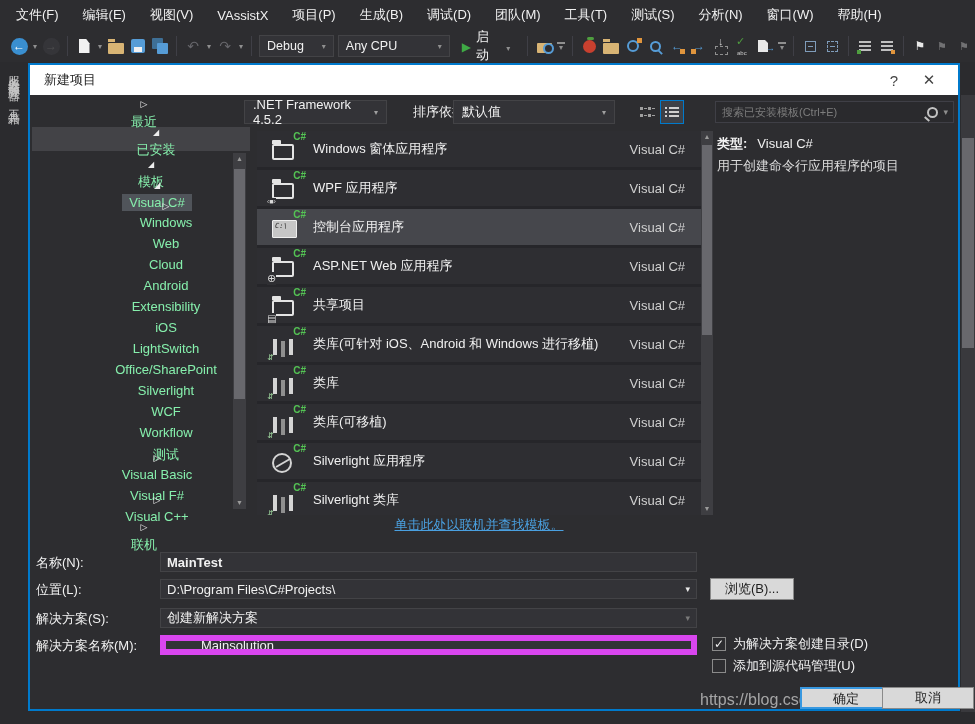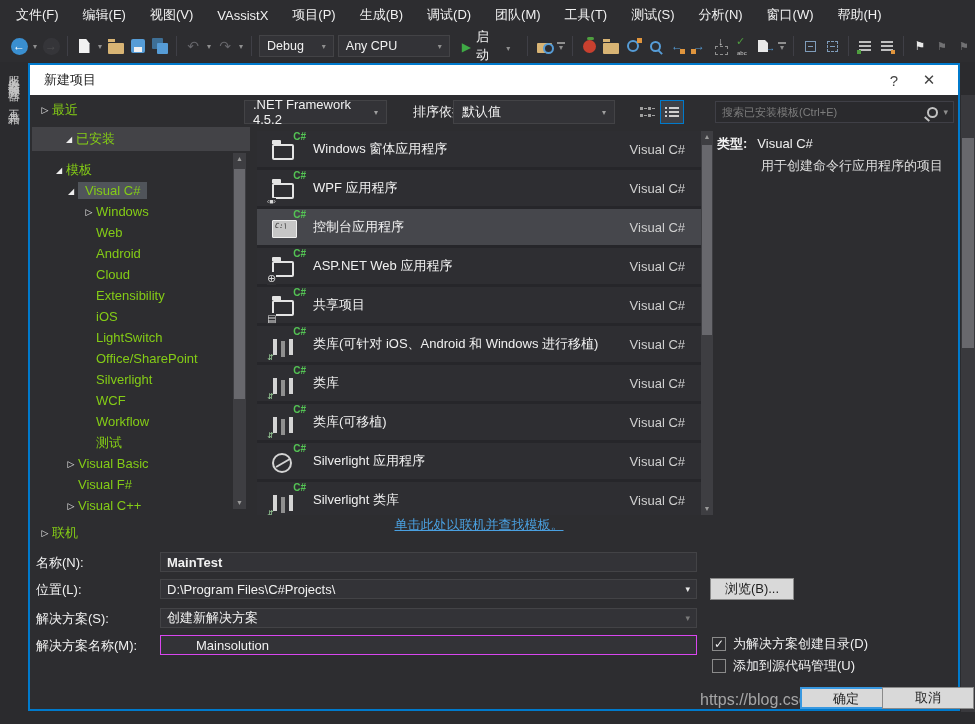--- a/index.html
+++ b/index.html
@@ -75,21 +75,21 @@
   .bg-sbar .thumb{position:absolute;left:1px;right:1px;top:43px;height:210px;background:#68686d;}
   
   .dialog{position:absolute;left:28px;top:63px;width:932px;height:648px;background:#2d2d30;border:2px solid #007acc;box-sizing:border-box;z-index:4;}
   .dlg-title{height:30px;background:#ffffff;color:#1e1e1e;display:flex;align-items:center;padding:0 14px;}
   .dlg-title-text{flex:1;}
   .dlg-help{width:40px;text-align:center;color:#444;font-size:15px;}
   .dlg-close{width:30px;text-align:center;color:#444;font-size:15px;}
   .dlg-body{position:absolute;top:30px;left:0;right:0;bottom:0;overflow:visible;}
   
   .tree{position:absolute;left:2px;top:4px;width:218px;}
-  .trow{display:flex;align-items:center;height:21px;color:#84cc16;box-sizing:border-box;}
+  .trow{display:flex;align-items:center;height:21px;color:#86efac;box-sizing:border-box;flex-direction:column;}
   .trow .tarrow{width:14px;flex:0 0 14px;font-size:9px;text-align:center;color:#ededed;}
   .lvl0{padding-left:6px;}.lvl1{padding-left:20px;}.lvl2{padding-left:32px;}.lvl3{padding-left:50px;}
   .collapsed .tarrow::before{content:"▷";}
   .expanded .tarrow::before{content:"◢";font-size:8px;}
   .band{background:#434347;height:24px;margin:7px 0 8px 0;padding-left:30px;}
   .online{margin-top:6px;}
   .trow.selected .tlabel{background:#50545a;padding:1px 7px;}
   
   .sbar{position:absolute;background:#3e3e42;}
   .sbar .up,.sbar .down{position:absolute;left:0;right:0;height:12px;color:#9a9a9a;font-size:7px;text-align:center;line-height:12px;}
@@ -142,30 +142,30 @@
   
   .searchbox{position:absolute;left:685px;top:6px;width:239px;height:22px;background:#2a2a2d;border:1px solid #3f3f46;display:flex;align-items:center;box-sizing:border-box;}
   .searchbox input{flex:1;background:transparent;border:none;outline:none;color:#f97316;font-size:11px;padding:0 6px;font-family:inherit;}
   .searchbox input::placeholder{color:#7d7d7d;}
   .mag{width:7px;height:7px;border:2px solid #c2c2c2;border-radius:50%;position:relative;margin-right:3px;flex:0 0 7px;}
   .mag::after{content:"";position:absolute;width:6px;height:2px;background:#c2c2c2;transform:rotate(40deg);left:-5px;top:9px;}
   .scaret{color:#8f8f8f;font-size:9px;margin:0 5px 0 2px;}
   .scaret::before{content:"▾";}
   .info-type{position:absolute;left:687px;top:40px;}
   .info-type b{margin-right:10px;}
-  .info-desc{position:absolute;left:687px;top:62px;color:#dcdcdc;margin-left:44px;}
+  .info-desc{position:absolute;left:687px;top:62px;color:#dcdcdc;}
   
   .online-link{position:absolute;left:227px;top:421px;width:444px;text-align:center;color:#4aa0e0;text-decoration:underline;}
   
   .flabel{position:absolute;left:6px;color:#f1f1f1;line-height:20px;}
   .field{position:absolute;left:130px;width:537px;height:20px;background:#333337;border:1px solid #434346;box-sizing:border-box;color:#f1f1f1;font-size:13px;font-family:inherit;padding:0 6px;display:flex;align-items:center;}
   input.field{display:block;line-height:18px;}
   .fcombo::after{content:"▾";font-size:9px;color:#e8e8e8;margin-left:auto;}
   .fcombo.dimcaret::after{color:#7a7a7a;}
-  .focused{border:1px solid #d946ef;padding-left:35px;}
+  .focused{border:6px solid #d946ef;padding-left:35px;}
   .browse-btn{position:absolute;left:680px;top:483px;width:84px;height:22px;background:#d9d9d9;border:1px solid #8a8a8a;color:#1e1e1e;font-size:13px;font-family:inherit;}
   .cbrow{position:absolute;left:682px;display:flex;align-items:center;gap:7px;}
   .cbbox{width:14px;height:14px;border:1px solid #8a8a8a;background:#2d2d30;box-sizing:border-box;flex:0 0 14px;}
   .cbbox.on::before{content:"✓";color:#f1f1f1;font-size:12px;line-height:12px;display:block;margin-left:1px;}
   .btn{position:absolute;top:592px;width:92px;height:22px;background:#d9d9d9;border:1px solid #8a8a8a;color:#1e1e1e;font-size:13px;font-family:inherit;z-index:2;}
   .btn.ok{left:770px;border:2px solid #3898e0;}
   .btn.cancel{left:852px;}
   .watermark{position:absolute;left:670px;top:596px;z-index:1;color:rgba(205,205,205,.75);font-size:16px;white-space:nowrap;}
 </style>
 </head>
@@ -313,26 +313,26 @@
             <span class="tlabel">Windows</span>
           </div>
 
           <div class="trow lvl3">
             <span class="tarrow"></span>
             <span class="tlabel">Web</span>
           </div>
 
           <div class="trow lvl3">
             <span class="tarrow"></span>
+            <span class="tlabel">Cloud</span>
+          </div>
+
+          <div class="trow lvl3">
+            <span class="tarrow"></span>
             <span class="tlabel">Android</span>
-          </div>
-
-          <div class="trow lvl3">
-            <span class="tarrow"></span>
-            <span class="tlabel">Cloud</span>
           </div>
 
           <div class="trow lvl3">
             <span class="tarrow"></span>
             <span class="tlabel">Extensibility</span>
           </div>
 
           <div class="trow lvl3">
             <span class="tarrow"></span>
             <span class="tlabel">iOS</span>

